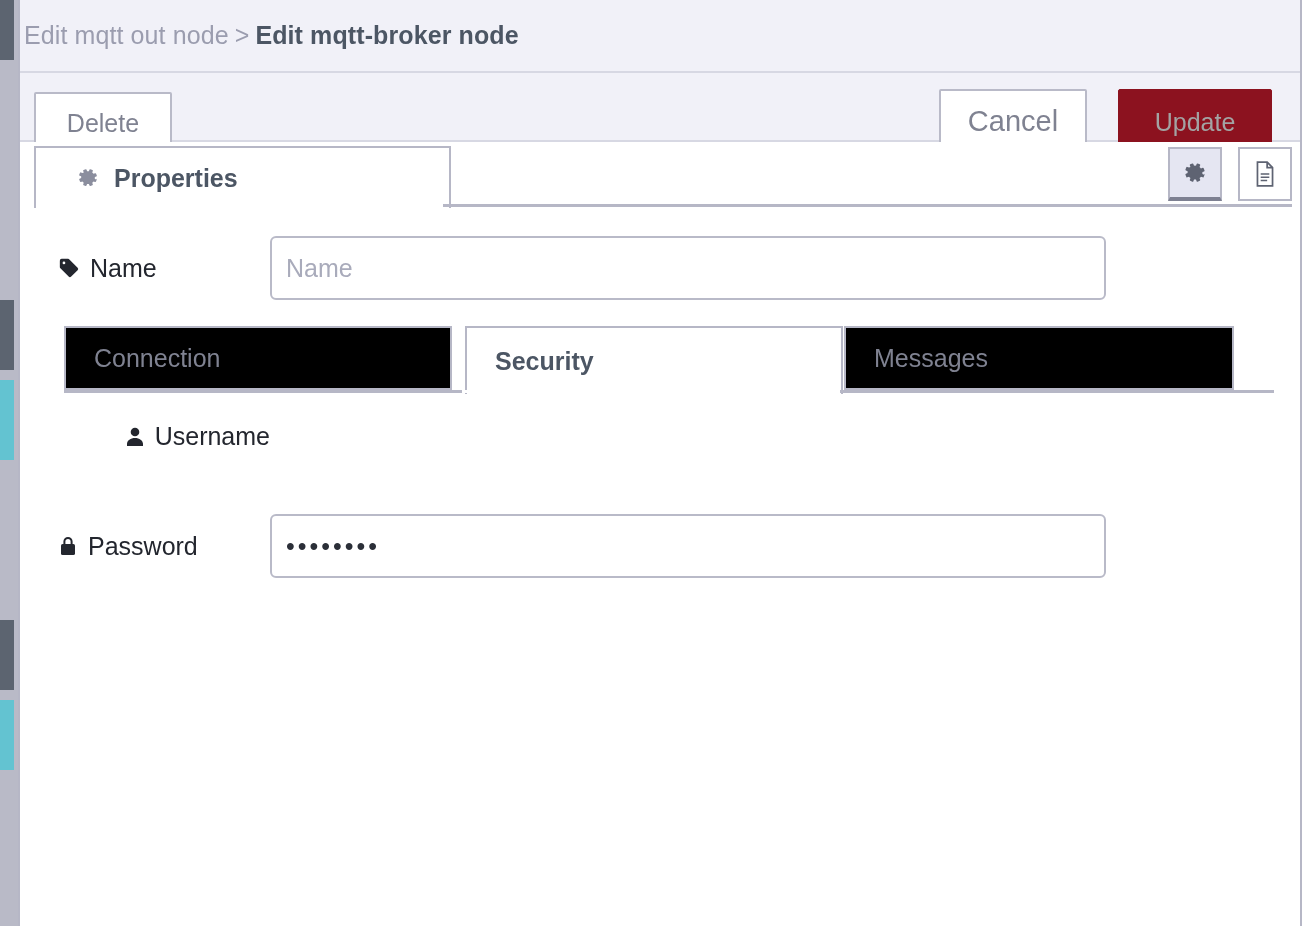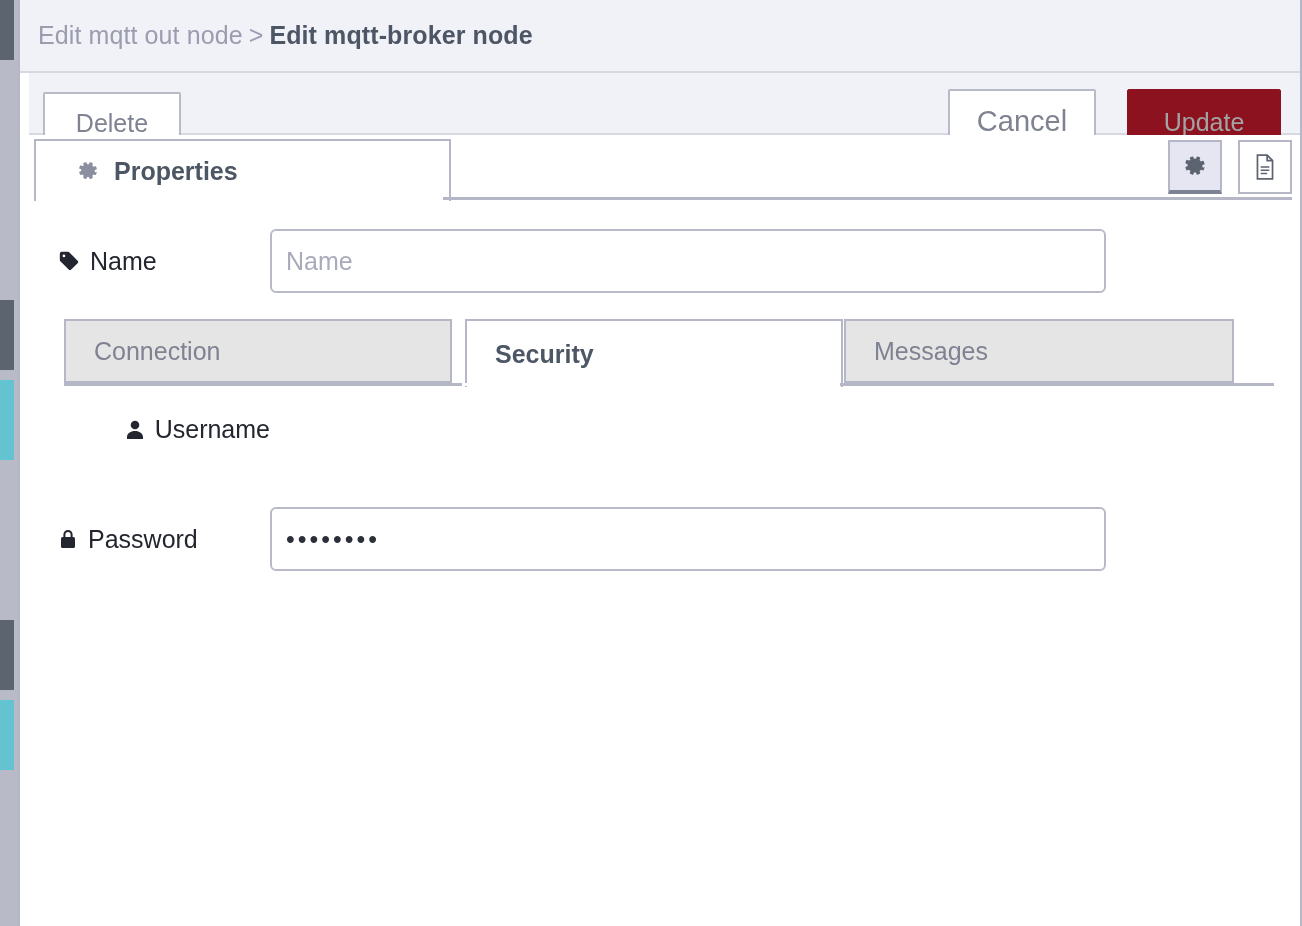--- a/index.html
+++ b/index.html
@@ -55,38 +55,37 @@
     border-right: 2px solid #b6b7c6;
   }
 
   
   .dialog-header {
     height: 73px;
     background: #f1f1f8;
     border-bottom: 2px solid #d7d8e3;
     display: flex;
     align-items: center;
-    padding-left: 18px;
+    padding-left: 4px;
   }
   .breadcrumb {
     font-size: 25px;
     color: #9b9daf;
     letter-spacing: 0.1px;
     white-space: nowrap;
   }
   .breadcrumb .sep { margin: 0 6px; color: #9b9daf; }
   .breadcrumb .current { color: #4c5664; font-weight: bold; }
 
   
   .button-bar {
-    height: 62px;
+    height: 69px;
     background: #f1f1f8;
     border-bottom: 2px solid #d7d8e3;
     position: relative;
-    margin-left: 9px;
   }
   .btn {
     position: absolute;
     font-family: "Liberation Sans", sans-serif;
     cursor: pointer;
     display: flex;
     align-items: center;
     justify-content: center;
     border-radius: 2px;
   }
@@ -211,21 +210,21 @@
     position: absolute;
     top: 0;
     height: 64px;
     display: flex;
     align-items: center;
     padding-left: 28px;
     font-size: 25px;
     cursor: pointer;
   }
   .subtab.inactive {
-    background: #e5e5e5;
+    background: #000000;
     border: 2px solid #b6b7c6;
     color: #7f8291;
     text-align: right;
   }
   .subtab.active {
     background: #ffffff;
     border: 2px solid #b6b7c6;
     border-bottom: none;
     height: 68px;
     color: #4c5664;

